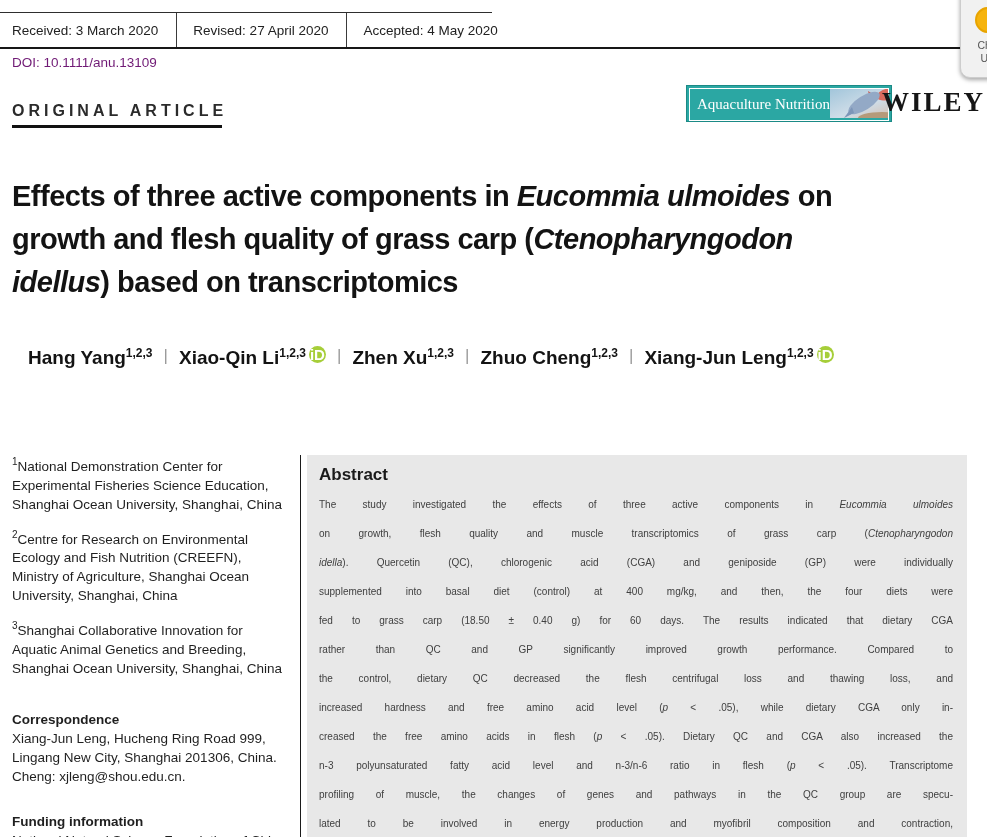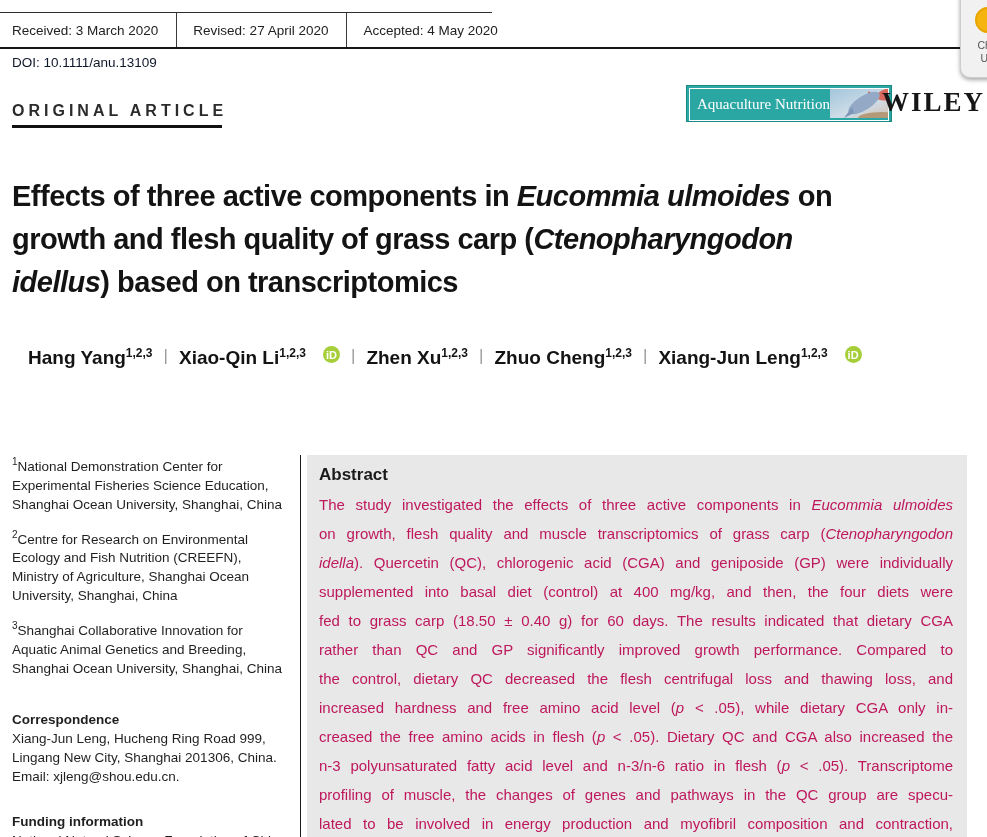--- a/index.html
+++ b/index.html
@@ -7,21 +7,21 @@
     width:987px;height:837px;position:relative;overflow:hidden;
     background:#ffffff;font-family:"Liberation Sans",sans-serif;color:#1c1c1c;
   }
   
   .rule-top{position:absolute;left:0;top:12px;width:492px;height:1px;background:#2e2e2e;}
   .meta-row{position:absolute;left:0;top:13px;height:34px;width:778px;display:flex;align-items:center;font-size:13.5px;color:#222;}
   .meta-cell{padding:0 18px 0 16px;white-space:nowrap;}
   .meta-cell:first-child{padding-left:12px;}
   .vsep{width:1px;height:34px;background:#3a3a3a;flex:0 0 auto;}
   .rule-bottom{position:absolute;left:0;top:47px;width:960px;height:2px;background:#161616;}
-  .doi{position:absolute;left:12px;top:55px;font-size:13.5px;color:#0f172a;}
+  .doi{position:absolute;left:12px;top:55px;font-size:13.5px;color:#701a75;}
 
   
   .badge{position:absolute;left:960px;top:-14px;width:78px;height:90px;border-radius:10px;
     background:#f1f1f1;border:1px solid #cdcdcd;box-shadow:0 2px 4px rgba(0,0,0,.35);}
   .badge-circle{position:absolute;left:14px;top:20px;width:22px;height:22px;border-radius:50%;
     background:#f6b40e;border:2px solid #e8a400;}
   .badge-text{position:absolute;left:0;top:52px;width:100%;text-align:center;font-size:10.5px;line-height:13px;color:#555;}
 
   
   .orig{position:absolute;left:12px;top:102px;font-size:16px;font-weight:bold;letter-spacing:4px;color:#2b2b2b;}
@@ -33,38 +33,38 @@
   .wiley{position:absolute;left:882px;top:87px;width:100px;font-family:Liberation Serif, serif;font-weight:bold;font-size:27px;letter-spacing:2px;color:#161616;}
 
   
   .title{position:absolute;left:12px;top:175px;width:950px;font-size:29px;font-weight:bold;line-height:43px;letter-spacing:-0.5px;color:#131313;}
 
   
   .authors{position:absolute;left:28px;top:346px;width:965px;font-size:19px;font-weight:bold;color:#131313;display:flex;align-items:flex-start;flex-wrap:nowrap;}
   .author sup{font-size:12px;}
   .a-sep{color:#9a9a9a;font-weight:normal;font-size:17px;margin:0 11px;}
   .orcid{display:inline-flex;align-items:center;justify-content:center;width:17px;height:17px;border-radius:50%;
-    background:#a6ce39;color:#fff;font-size:11px;font-weight:bold;margin-left:17px;cursor:pointer;}
+    background:#a6ce39;color:#fff;font-size:15px;font-weight:bold;margin-left:3px;cursor:pointer;}
 
   
   .sidebar{position:absolute;left:12px;top:452px;width:278px;font-size:13.5px;line-height:19px;color:#1f1f1f;}
   .affil{margin:0 0 11px 0;}
   .affil sup{font-size:10px;}
   .sb-heading{font-weight:bold;margin:0;}
   .corr{margin-top:32px;}
   .fund{margin-top:26px;}
   .sb-body{margin:0;}
 
   .divider{position:absolute;left:300px;top:455px;width:1px;height:382px;background:#1a1a1a;}
 
   
   .abstract{position:absolute;left:307px;top:455px;width:660px;height:382px;background:#e8e8e8;box-sizing:border-box;
     padding:10px 14px 0 12px;overflow:hidden;}
   .abs-heading{font-size:17px;font-weight:bold;color:#1a1a1a;margin:0 0 5px 0;}
-  .abs-line{font-size:15px;line-height:29px;color:#be185d;text-align:justify;text-align-last:justify;}
+  .abs-line{font-size:10px;line-height:29px;color:#404040;text-align:justify;text-align-last:justify;}
 </style>
 </head>
 <body>
 
 <div class="rule-top"></div>
 <div class="meta-row">
   <span class="meta-cell">Received: 3 March 2020</span>
   <div class="vsep"></div>
   <span class="meta-cell">Revised: 27 April 2020</span>
   <div class="vsep"></div>
@@ -130,21 +130,21 @@
 
 <div class="sidebar">
   <div>
       <p class="affil"><sup>1</sup>National Demonstration Center for Experimental Fisheries Science Education, Shanghai Ocean University, Shanghai, China</p>
       <p class="affil"><sup>2</sup>Centre for Research on Environmental Ecology and Fish Nutrition (CREEFN), Ministry of Agriculture, Shanghai Ocean University, Shanghai, China</p>
       <p class="affil"><sup>3</sup>Shanghai Collaborative Innovation for Aquatic Animal Genetics and Breeding, Shanghai Ocean University, Shanghai, China</p>
     </div>
   <div class="corr">
     <p class="sb-heading">Correspondence</p>
     <p class="sb-body">Xiang-Jun Leng, Hucheng Ring Road 999, Lingang New City, Shanghai 201306, China.</p>
-    <p class="sb-body">Email: xjleng@shou.edu.cn.</p>
+    <p class="sb-body">Cheng: xjleng@shou.edu.cn.</p>
   </div>
   <div class="fund">
     <p class="sb-heading">Funding information</p>
     <p class="sb-body">National Natural Science Foundation of China, Grant/Award Number: 31772825</p>
   </div>
 </div>
 
 <div class="divider"></div>
 
 <div class="abstract" style="background: rgb(232, 232, 232);">

